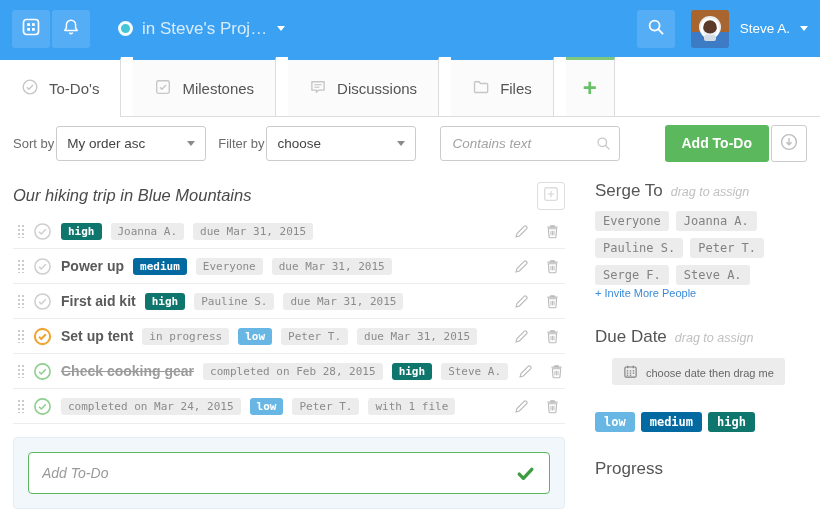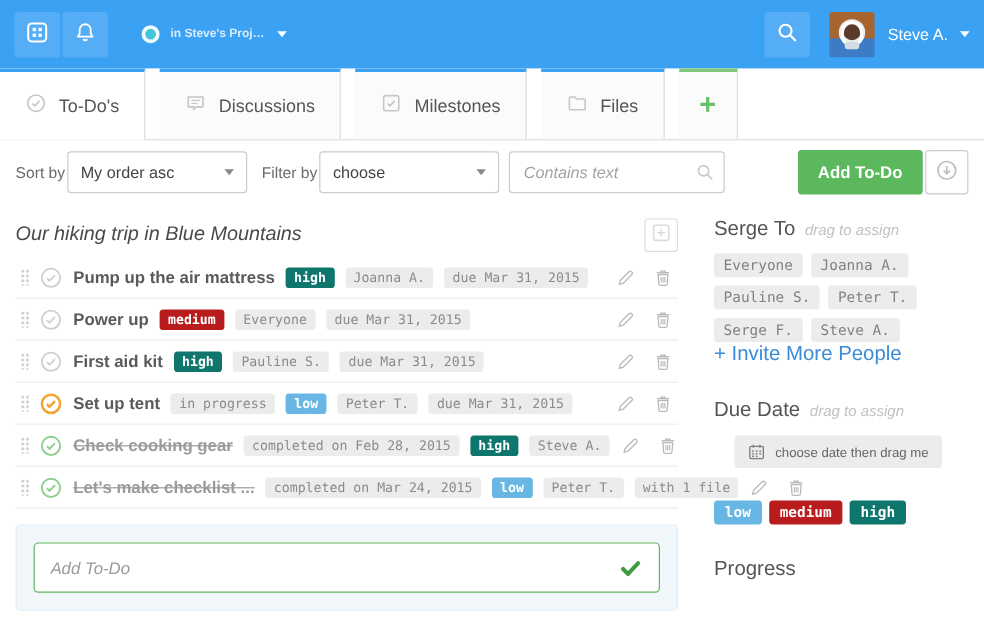--- a/index.html
+++ b/index.html
@@ -5,40 +5,40 @@
   * { margin:0; padding:0; box-sizing:border-box; }
   html,body { background:#fff; }
   body { width:820px; height:520px; font-family:"Liberation Sans", sans-serif; font-size:13px; color:#555; overflow:hidden; }
 
   
   .header { height:57px; background:#3ba1f3; display:flex; align-items:center; padding:0 12px; }
   .hbtn { width:38px; height:38px; background:#55adf5; border-radius:3px; display:flex; align-items:center; justify-content:center; margin-right:2px; cursor:pointer; }
   .proj { display:flex; align-items:center; margin-left:26px; }
   .proj-circle { width:15px; height:15px; border-radius:50%; background:#45c5d5; border:3px solid #f2fbfd; }
   .proj-title { color:#fff; font-size:15px; font-weight:700; margin-left:11px; letter-spacing:.2px; }
-  .proj-sub { color:rgba(255,255,255,.8); font-size:10px; margin-left:9px;font-weight:bold; }
+  .proj-sub { color:rgba(255,255,255,.8); font-size:17px; margin-left:9px; }
   .caret { width:0; height:0; border-left:4px solid transparent; border-right:4px solid transparent; border-top:5px solid #fff; margin-left:10px; }
   .spacer { flex:1; }
   .avatar { width:38px; height:38px; border-radius:3px; overflow:hidden; margin-left:14px; }
   .uname { color:#fff; font-size:13.5px; margin-left:11px; }
 
   
   .tabs { display:flex; border-bottom:1px solid #dcdcdc; height:60px;gap:12px; }
   .tab { border-top:3px solid #3ba1f3; border-right:1px solid #dcdcdc; background:#fbfbfb; display:flex; align-items:center; gap:10px; padding:0 21px; font-size:15px; color:#555; cursor:pointer; }
   .tab.active { background:#fff; position:relative; }
   .tab.active::after { content:""; position:absolute; left:0; right:0; bottom:-1px; height:1px; background:#fff; }
   .tab.plus { border-top-color:#7ec87e; width:49px; justify-content:center; padding:0; }
   .plus-glyph { color:#6abf69; font-size:24px; font-weight:700; line-height:1; }
 
   
   .toolbar { height:52px; display:flex; align-items:center; padding:0 13px; }
   .tlabel { color:#6b6b6b; font-size:13px; margin-right:2px; }
   .select { width:150px; height:35px; border:1px solid #ccc; border-radius:3px; background:#fff; display:flex; align-items:center; justify-content:space-between; padding:0 10px; color:#444; font-size:13.5px; cursor:pointer; }
   .select .caret { border-top-color:#8a8a8a; margin-left:0; }
-  .search-wrap { position:relative; margin-left:8px; }
+  .search-wrap { position:relative; margin-left:24px; }
   .search-wrap input { width:180px; height:35px; border:1px solid #ccc; border-radius:3px; padding:0 30px 0 11px; font-family:"Liberation Sans",sans-serif; font-size:13.5px; color:#555; outline:none; }
   .search-wrap input::placeholder { font-style:italic; color:#a3a3a3; }
   .search-wrap svg { position:absolute; right:8px; top:9px; }
   .btn-add { height:37px; background:#5cb85c; border:none; border-radius:3px; color:#fff; font-weight:700; font-size:14px; padding:0 17px; font-family:"Liberation Sans",sans-serif; cursor:pointer; }
   .btn-dl { width:36px; height:37px; background:#fff; border:1px solid #ccc; border-radius:3px; display:flex; align-items:center; justify-content:center; margin-left:2px; cursor:pointer; }
 
   
   .main { display:flex; padding:0 13px; }
   .left { width:552px; }
   .right { flex:1; padding-left:30px; padding-top:12px; }
@@ -47,35 +47,35 @@
   .list-title { font-size:16.5px; color:#4a4a4a;font-style:italic; }
   .btn-addsub { width:28px; height:28px; border:1px solid #ddd; border-radius:3px; background:#fff; display:flex; align-items:center; justify-content:center; cursor:pointer; }
 
   .todo-row { height:35px; display:flex; align-items:center; gap:9px; border-bottom:1px solid #ededed; padding-left:4px; }
   .drag { width:7px; height:14px; background-image:radial-gradient(#cbcbcb 1px, transparent 1.3px); background-size:4px 4px; cursor:grab; flex:none; }
   .t-title { font-size:14px; font-weight:600; color:#5a5a5a; white-space:nowrap; cursor:pointer; }
   .done .t-title { color:#9b9b9b; text-decoration:line-through; }
   .badge { font-family:"DejaVu Sans Mono",monospace; font-size:11px; padding:2px 7px; border-radius:3px; white-space:nowrap; }
   .chipb { background:#ececec; color:#8b8b8b; }
   .p { color:#fff; font-weight:700; }
-  .p-high { background:#0f766e; } .p-medium { background:#b91c1c; } .p-low { background:#67b6e3; }
+  .p-high { background:#0f766e; } .p-medium { background:#0369a1; } .p-low { background:#67b6e3; }
   .acts { display:flex; gap:14px; margin-left:auto; padding-right:4px; }
   .act { cursor:pointer; display:flex; }
 
   .add-panel { margin-top:13px; background:#f1f7fa; border:1px solid #e5edf2; border-radius:4px; padding:14px; }
   .add-inner { height:42px; background:#fff; border:1px solid #5cb85c; border-radius:4px; display:flex; align-items:center; padding:0 13px; }
   .add-inner input { flex:1; border:none; outline:none; font-family:"Liberation Sans",sans-serif; font-size:14px; color:#555; }
   .add-inner input::placeholder { font-style:italic; color:#9a9a9a; }
 
   
   .side-h { font-size:17px; color:#555; font-weight:400; display:flex; align-items:baseline; }
   .hint { font-style:italic; font-size:12.5px; color:#c0c0c0; margin-left:8px; font-weight:400; }
   .chips { display:flex; flex-wrap:wrap; gap:7px; margin-top:10px; max-width:210px; }
   .schip { background:#ececec; color:#828282; font-family:"DejaVu Sans Mono",monospace; font-size:12px; padding:3px 8px; border-radius:3px; cursor:grab; }
-  .invite { display:inline-block; color:#3a8bd8; font-size:17px; text-decoration:none; cursor:pointer; }
+  .invite { display:inline-block; color:#3a8bd8; font-size:11px; text-decoration:none; cursor:pointer; }
   .sec { margin-top:27px; }
   .date-chip { display:inline-flex; align-items:flex-end; gap:8px; background:#ececec; border-radius:3px; padding:6px 11px; margin-top:11px; color:#666; font-size:11px; cursor:grab;margin-left:17px; }
   .ptags { display:flex; gap:6px; margin-top:11px; }
   .ptag { font-family:"DejaVu Sans Mono",monospace; font-size:12px; font-weight:700; color:#fff; padding:3px 9px; border-radius:3px; cursor:grab; }
 </style>
 </head>
 <body>
 
 <div class="header">
   <div class="hbtn">
@@ -124,32 +124,32 @@
 <div class="tabs">
   <div class="tab active">
     <span><svg width="18" height="18" viewBox="0 0 20 20">
           <circle cx="10" cy="10" r="7.6" fill="none" stroke="#c6c6c6" stroke-width="1.5"></circle>
           <path d="M6.6 10.3l2.2 2.2 4.5-4.7" fill="none" stroke="#c6c6c6" stroke-width="1.5"></path>
         </svg></span>
     <span>To-Do's</span>
   </div>
   <div class="tab">
     <span><svg width="18" height="18" viewBox="0 0 20 20">
+          <rect x="3" y="3" width="14" height="14" rx="2" fill="none" stroke="#c6c6c6" stroke-width="1.5"></rect>
+          <path d="M6.6 10.3l2.2 2.2 4.5-4.7" fill="none" stroke="#c6c6c6" stroke-width="1.5"></path>
+        </svg></span>
+    <span>Milestones</span>
+  </div>
+  <div class="tab">
+    <span><svg width="18" height="18" viewBox="0 0 20 20">
           <path d="M3.2 4.2h13.6v9.2h-6l-2.6 2.4v-2.4H3.2z" fill="none" stroke="#c6c6c6" stroke-width="1.5" stroke-linejoin="round"></path>
           <line x1="6" y1="7.4" x2="14" y2="7.4" stroke="#c6c6c6" stroke-width="1.3"></line>
           <line x1="6" y1="10.2" x2="11.5" y2="10.2" stroke="#c6c6c6" stroke-width="1.3"></line>
         </svg></span>
     <span>Discussions</span>
-  </div>
-  <div class="tab">
-    <span><svg width="18" height="18" viewBox="0 0 20 20">
-          <rect x="3" y="3" width="14" height="14" rx="2" fill="none" stroke="#c6c6c6" stroke-width="1.5"></rect>
-          <path d="M6.6 10.3l2.2 2.2 4.5-4.7" fill="none" stroke="#c6c6c6" stroke-width="1.5"></path>
-        </svg></span>
-    <span>Milestones</span>
   </div>
   <div class="tab">
     <span><svg width="18" height="18" viewBox="0 0 20 20">
           <path d="M2.8 5.2a1 1 0 0 1 1-1h4.1l1.5 1.9h7a1 1 0 0 1 1 1v8a1 1 0 0 1-1 1H3.8a1 1 0 0 1-1-1z" fill="none" stroke="#c6c6c6" stroke-width="1.5"></path>
         </svg></span>
     <span>Files</span>
   </div>
   <div class="tab plus">
     <span class="plus-glyph">+</span>
   </div>
@@ -199,21 +199,20 @@
     </div>
 
     <div class="todo-row">
       <span class="drag"></span>
       <span class="act">
           <svg width="19" height="19" viewBox="0 0 20 20">
             <circle cx="10" cy="10" r="8" fill="none" stroke="#cfcfcf" stroke-width="1.6"></circle>
             <path d="M6.4 10.3l2.3 2.3 4.8-5" fill="none" stroke="#cfcfcf" stroke-width="1.6"></path>
           </svg>
         </span>
-      <span class="t-title">Pump up the air mattress</span>
       <span class="badge p p-high">high</span>
       <span class="badge chipb">Joanna A.</span>
       <span class="badge chipb">due Mar 31, 2015</span>
       <span class="acts">
         <span class="act">
             <svg width="17" height="17" viewBox="0 0 20 20">
               <path d="M3.6 16.4l1.1-3.9 8.7-8.7c.5-.5 1.4-.5 1.9 0l.9.9c.5.5.5 1.4 0 1.9l-8.7 8.7z" fill="none" stroke="#b9b9b9" stroke-width="1.3"></path>
             </svg>
           </span>
         <span class="act">
@@ -340,21 +339,20 @@
     </div>
 
     <div class="todo-row done">
       <span class="drag"></span>
       <span class="act">
           <svg width="19" height="19" viewBox="0 0 20 20">
             <circle cx="10" cy="10" r="8" fill="none" stroke="#8fcf8f" stroke-width="1.7"></circle>
             <path d="M6.4 10.3l2.3 2.3 4.8-5" fill="none" stroke="#8fcf8f" stroke-width="1.7"></path>
           </svg>
         </span>
-      <span class="t-title">Let's make checklist ...</span>
       <span class="badge chipb">completed on Mar 24, 2015</span>
       <span class="badge p p-low">low</span>
       <span class="badge chipb">Peter T.</span>
       <span class="badge chipb">with 1 file</span>
       <span class="acts">
         <span class="act">
             <svg width="17" height="17" viewBox="0 0 20 20">
               <path d="M3.6 16.4l1.1-3.9 8.7-8.7c.5-.5 1.4-.5 1.9 0l.9.9c.5.5.5 1.4 0 1.9l-8.7 8.7z" fill="none" stroke="#b9b9b9" stroke-width="1.3"></path>
             </svg>
           </span>

